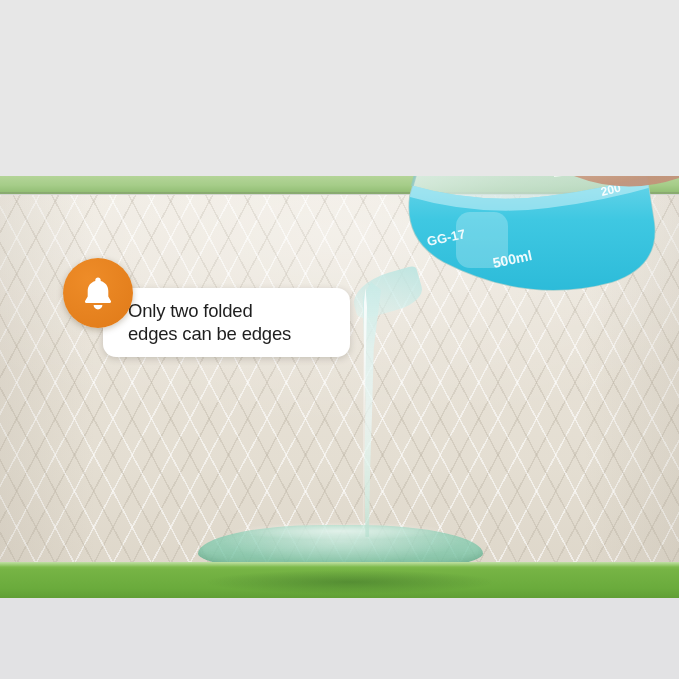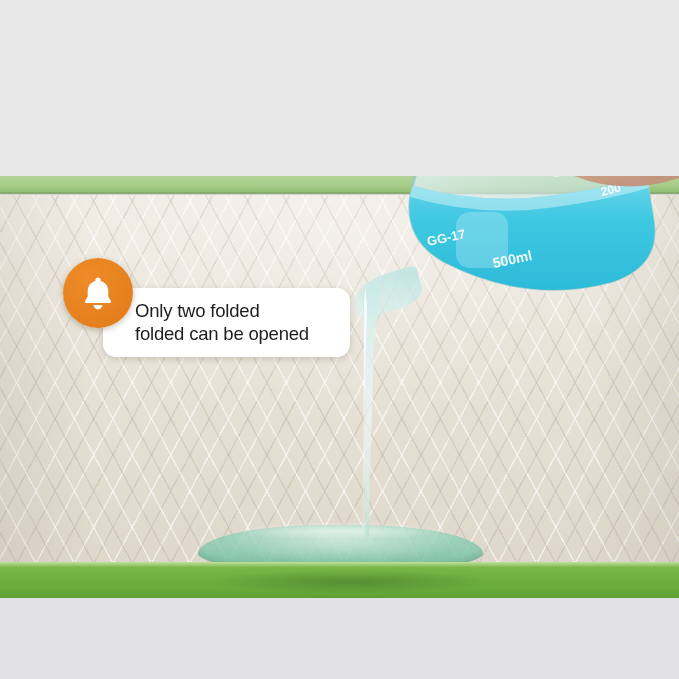--- a/index.html
+++ b/index.html
@@ -202,21 +202,21 @@
     position: absolute;
     left: 103px; top: 288px;
     width: 247px; height: 69px;
     background: #ffffff;
     border-radius: 13px;
     box-shadow: 0 2px 7px rgba(60,55,45,0.20);
     z-index: 4;
   }
   .callout-text {
     position: absolute;
-    left: 135px; top: 299px;
+    left: 128px; top: 299px;
     width: 210px;
     font-size: 18.5px;
     line-height: 23px;
     letter-spacing: -0.2px;
     color: #1e1e1e;
     z-index: 5;
   }
   .callout-badge {
     position: absolute;
     left: 63px; top: 258px;
@@ -340,21 +340,21 @@
     </svg>
   </div>
 
   <div class="header"></div>
   <div class="headline">Great Leak-proof</div>
   <div class="subtitle">One side barrier prevent leakage</div>
 
   <div class="callout-card"></div>
   <div class="callout-text">
     <div>Only two folded</div>
-    <div>folded can be opened</div>
+    <div>edges can be edges</div>
   </div>
   <div class="callout-badge">
     <span>
       <svg width="36" height="38" viewBox="0 0 36 38" fill="#ffffff">
         <path d="M18 3.4c1.5 0 2.7 1.1 2.7 2.5v1.2c4.6 1.2 7.6 5.1 7.6 9.9v5.6l2.6 4.4c.5.9-.1 2-1.1 2H6.2c-1 0-1.6-1.1-1.1-2l2.6-4.4V17c0-4.8 3-8.7 7.6-9.9V5.9c0-1.4 1.2-2.5 2.7-2.5z"></path>
         <path d="M13.6 31.1h8.8c0 2.4-2 4.3-4.4 4.3s-4.4-1.9-4.4-4.3z"></path>
       </svg>
     </span>
   </div>
 

